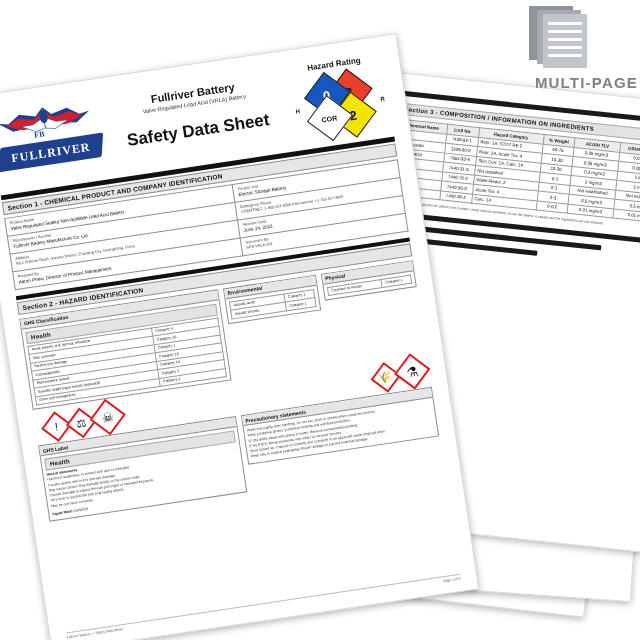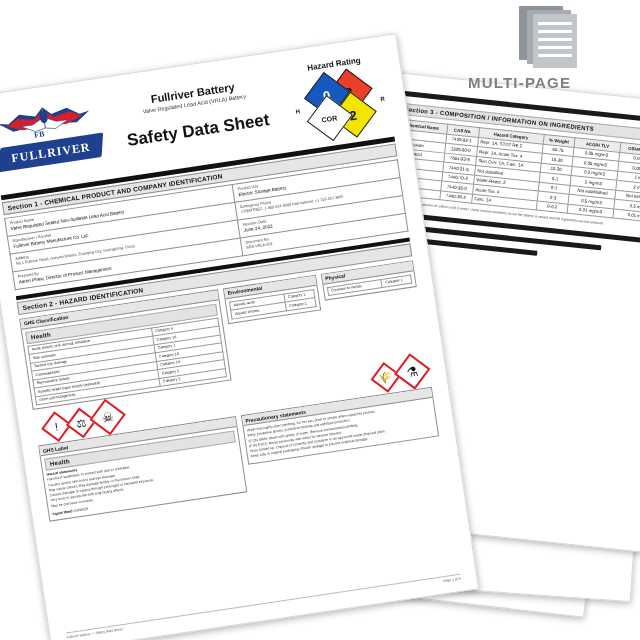--- a/index.html
+++ b/index.html
@@ -18,23 +18,23 @@
 
   .stage {
     position: absolute;
     inset: 0;
   }
 
   
   .multipage {
     position: absolute;
     top: 6px;
-    right: 12px;
+    right: 2px;
     width: 160px;
-    text-align: left;
+    text-align: right;
     z-index: 60;
   }
   .multipage .glyph {
     display: block;
     margin: 0 auto 6px auto;
     width: 58px;
     height: 62px;
     position: relative;
   }
   .multipage .glyph .sheet {

